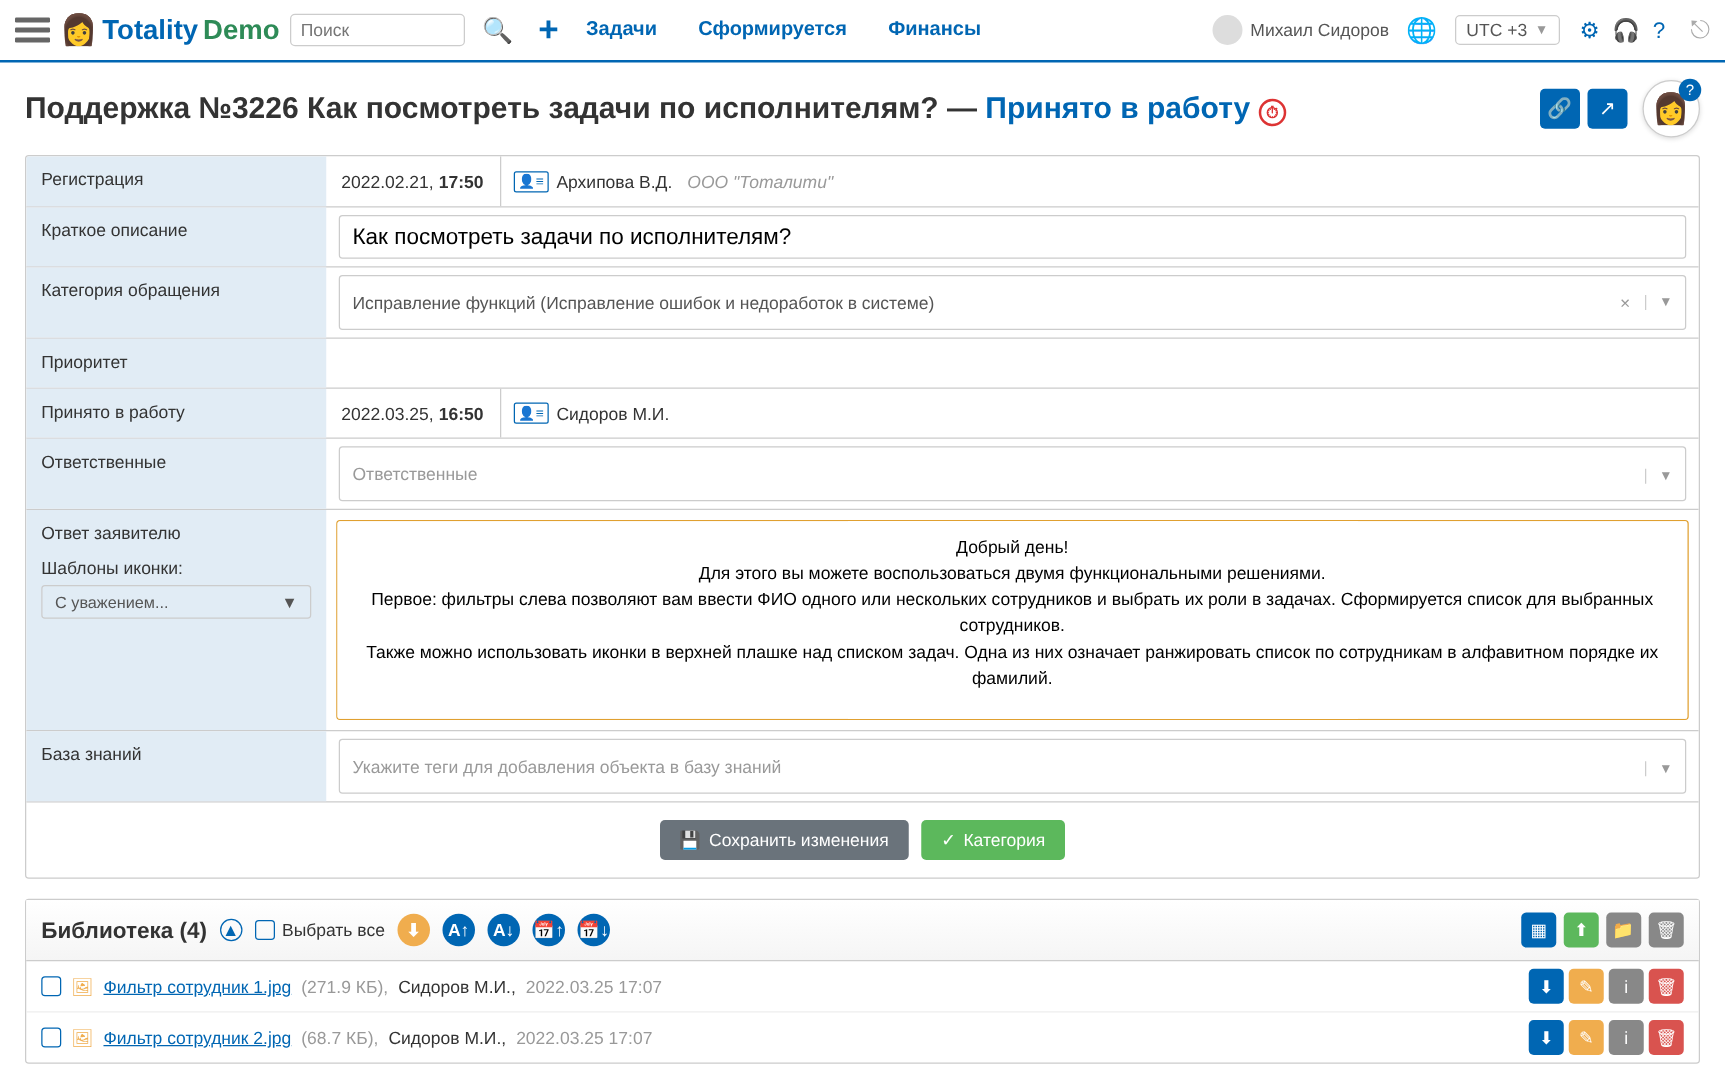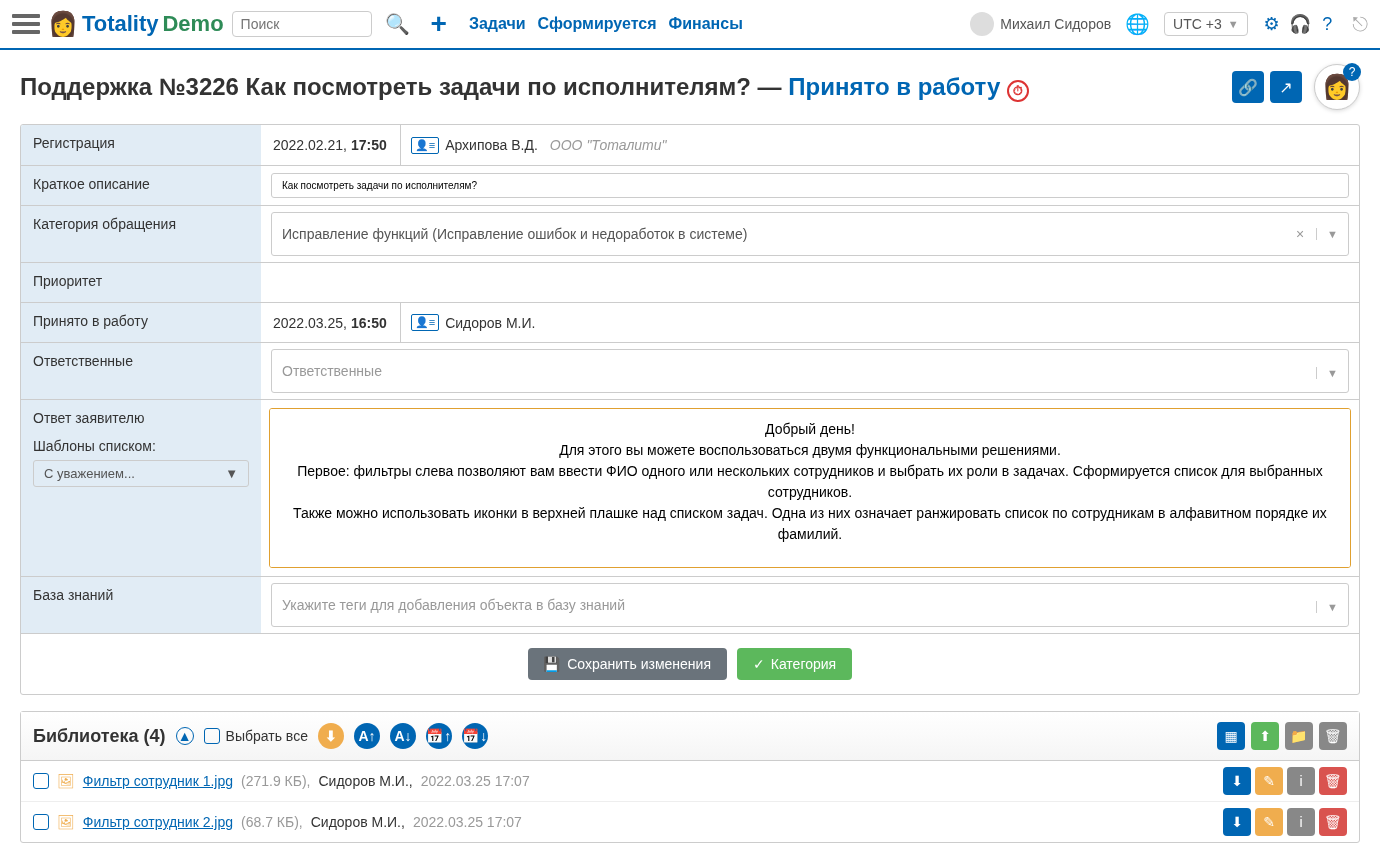--- a/index.html
+++ b/index.html
@@ -6,21 +6,21 @@
 body { font-family: Arial, sans-serif; font-size: 14px; background: #fff; color: #333; }
 .topbar { display: flex; align-items: center; padding: 6px 12px; border-bottom: 2px solid #0066b3; gap: 8px; }
 .hamburger { width: 28px; cursor: pointer; }
 .hamburger div { height: 4px; background: #666; margin: 4px 0; border-radius: 1px; }
 .logo { display: flex; align-items: center; gap: 4px; font-size: 22px; font-weight: bold; color: #0066b3; }
 .logo-face { font-size: 24px; }
 .logo-demo { color: #2e8b57; }
 .search-box { border: 1px solid #ccc; border-radius: 4px; padding: 4px 8px; width: 140px; font-size: 14px; }
 .icon-btn { color: #0066b3; font-size: 20px; cursor: pointer; padding: 2px 6px; }
 .icon-btn.big { font-size: 28px; font-weight: bold; }
-.nav-links { display: flex; gap: 12px; margin-left: 8px; }
+.nav-links { display: flex; gap: 33px; margin-left: 8px; }
 .nav-links a { color: #0066b3; font-weight: bold; text-decoration: none; font-size: 16px; }
 .spacer { flex: 1; }
 .user-box { display: flex; align-items: center; gap: 6px; color: #555; }
 .avatar { width: 24px; height: 24px; border-radius: 50%; background: #ddd; display: inline-block; }
 .tz-select { border: 1px solid #ccc; border-radius: 4px; padding: 3px 8px; color: #555; display: flex; align-items: center; gap: 6px; }
 .tz-select .chev { color:#999; font-size:11px; }
 .topright-icons { display: flex; gap: 10px; margin-left: 8px; align-items: center; }
 .topright-icons span { color: #0066b3; font-size: 18px; cursor: pointer; }
 .topright-icons .exit { color:#aaa; font-size:20px; margin-left:10px; }
 
@@ -36,21 +36,21 @@
 .form-grid { margin: 0 20px; border: 1px solid #ccc; border-radius: 3px; overflow: hidden; }
 .form-row { display: flex; border-top: 1px solid #ccc; min-height: 40px; }
 .form-row:first-child { border-top: none; }
 .label-cell { width: 240px; background: #e1ecf5; padding: 10px 12px; color: #333; font-size:14px; }
 .date-cell { width: 140px; padding: 10px 12px; display: flex; align-items: center; gap: 4px; border-right: 1px solid #ccc; }
 .date-cell .date { color:#333; }
 .date-cell .time { font-weight:bold; }
 .value-cell { flex: 1; padding: 6px 10px; display: flex; align-items: center; gap: 6px; }
 .contact-icon { color:#0066b3; border:1.5px solid #0066b3; padding:1px 3px; font-size:11px; border-radius:2px; }
 .org-name { color:#999; font-style:italic; margin-left:6px; }
-.text-input { width: 100%; border: 1px solid #ccc; border-radius: 3px; padding: 6px 10px; font-size: 10px; }
+.text-input { width: 100%; border: 1px solid #ccc; border-radius: 3px; padding: 6px 10px; font-size: 18px; }
 .select-input { width: 100%; border: 1px solid #ccc; border-radius: 3px; padding: 13px 10px; font-size: 14px; display: flex; align-items: flex-end; justify-content: space-between; color: #555; }
 .select-input .clear { color:#999; margin-right:8px; cursor:pointer; }
 .select-input .chev { color:#999; font-size:11px; border-left:1px solid #ccc; padding-left:10px; }
 .desc-cell { flex:1; padding: 10px 12px; line-height:1.5; }
 .ans-textarea { width:100%; border:1px solid #e0a030; border-radius:3px; padding:10px 12px; font-size:14px; line-height:1.5; min-height:160px; resize:none; font-family:inherit;text-align:center; }
 .template-select { border:1px solid #ccc; border-radius:3px; padding:5px 10px; font-size:13px; display:flex; align-items:center; justify-content:space-between; margin-top:6px; color:#555; }
 .template-label-sub { color:#333; margin-top:12px; font-size:14px; }
 
 .btn-row { display:flex; gap:10px; justify-content:center; padding:14px; border-top:1px solid #ccc; }
 .btn { border:none; border-radius:4px; padding:8px 16px; color:#fff; cursor:pointer; font-size:14px; display:inline-flex; align-items:center; gap:6px; }
@@ -186,21 +186,21 @@
     <div class="value-cell">
       <div class="select-input">
         <span style="color:#999;">Ответственные</span>
         <span class="chev">▼</span>
       </div>
     </div>
   </div>
   <div class="form-row">
     <div class="label-cell">
       <div>Ответ заявителю</div>
-      <div class="template-label-sub">Шаблоны списком:</div>
+      <div class="template-label-sub">Шаблоны иконки:</div>
       <div class="template-select">
         <span>С уважением...</span>
         <span class="chev">▼</span>
       </div>
     </div>
     <div class="value-cell" style="padding:8px;">
       <textarea class="ans-textarea" style="">Добрый день!
 Для этого вы можете воспользоваться двумя функциональными решениями.
 Первое: фильтры слева позволяют вам ввести ФИО одного или нескольких сотрудников и выбрать их роли в задачах. Сформируется список для выбранных сотрудников.
 Также можно использовать иконки в верхней плашке над списком задач. Одна из них означает ранжировать список по сотрудникам в алфавитном порядке их фамилий.

